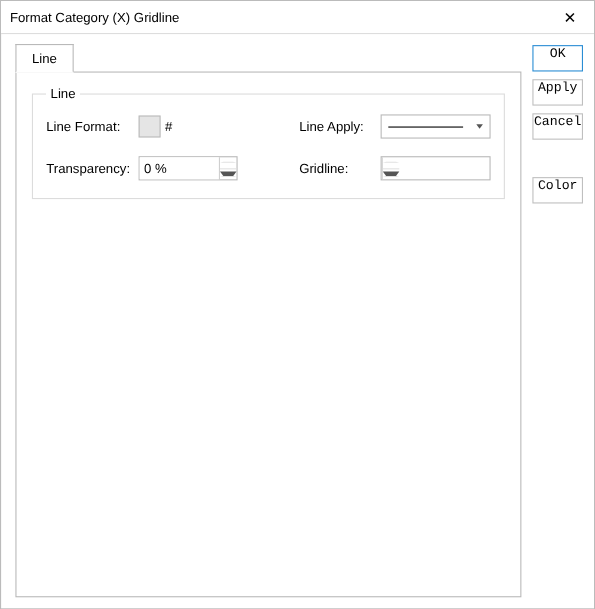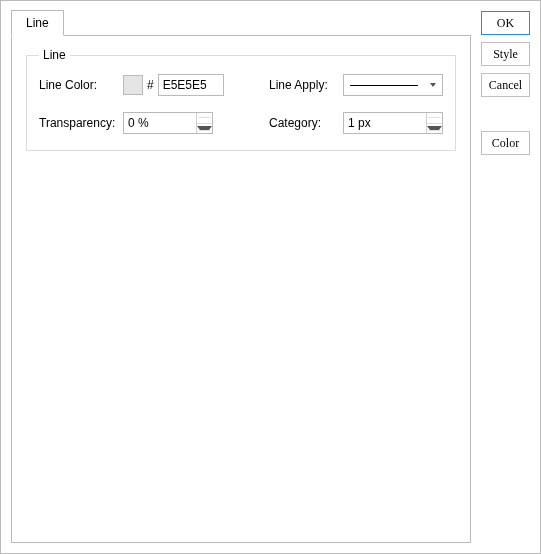--- a/index.html
+++ b/index.html
@@ -34,22 +34,23 @@
   .close-btn {
     font-size: 14px;
     line-height: 1;
     cursor: default;
     font-family: Arial, sans-serif;
     padding: 2px 6px;
   }
   .body {
     flex: 1;
     display: flex;
-    padding: 8px 10px 10px 10px;
+    padding: 8px 10px 10px 0;
     gap: 10px;
+    margin-left: 13px;
   }
   .left {
     flex: 1;
     display: flex;
     flex-direction: column;
   }
   .tabs-row {
     display: flex;
     position: relative;
     z-index: 2;
@@ -183,49 +184,51 @@
     flex-direction: column;
     gap: 7px;
     padding-top: 2px;
   }
   .btn {
     height: 24px;
     border: 1px solid #bfbfbf;
     background: #fff;
     font-size: 12px;
     display: flex;
-    align-items: center;
-    justify-content: center;
-    cursor: default;
-    font-family: Liberation Serif, serif;
+    justify-content: center;
+    cursor: default;
+    font-family: Liberation Mono, monospace;
   }
   .btn.primary { border: 1px solid #2a8dd4; }
   .btn-gap { height: 20px; }
 </style>
 </head>
 <body>
 
 <div class="window">
+  <div class="titlebar">
+    <span class="title">Format Category (X) Gridline</span>
+    <span class="close-btn">✕</span>
+  </div>
   <div class="body">
     <div class="left">
       <div class="tabs-row">
         <div class="tab">
           <span>Line</span>
         </div>
       </div>
       <div class="tab-panel">
         <fieldset class="group">
           <legend>Line</legend>
           <div class="form-grid">
 
-            <span class="lbl">Line Color:</span>
+            <span class="lbl">Line Format:</span>
             <span class="hex-wrap">
               <span class="color-swatch" style="background:#E5E5E5"></span>
               <span class="hash">#</span>
-              <input class="txt" type="text" value="E5E5E5" style="">
             </span>
             <span></span>
             <span class="lbl">Line Apply:</span>
             <div class="linestyle">
               <div class="preview">
                   <div class="line"></div>
                 </div>
               <div class="dd-arrow">
                   <div class="tri-down"></div>
                 </div>
@@ -237,44 +240,43 @@
               <div class="arrows">
                 <div>
                     <div class="tri-up"></div>
                   </div>
                 <div>
                     <div class="tri-down"></div>
                   </div>
               </div>
             </div>
             <span></span>
-            <span class="lbl">Category:</span>
+            <span class="lbl">Gridline:</span>
             <div class="spin" style="width:100px">
-              <input type="text" value="1 px" style="">
               <div class="arrows">
                 <div>
                     <div class="tri-up"></div>
                   </div>
                 <div>
                     <div class="tri-down"></div>
                   </div>
               </div>
             </div>
 
           </div>
         </fieldset>
       </div>
     </div>
 
     <div class="right">
       <div class="btn primary">
           <span>OK</span>
         </div>
       <div class="btn">
-          <span>Style</span>
+          <span>Apply</span>
         </div>
       <div class="btn">
           <span>Cancel</span>
         </div>
       <div class="btn-gap"></div>
       <div class="btn">
           <span>Color</span>
         </div>
     </div>
   </div>

